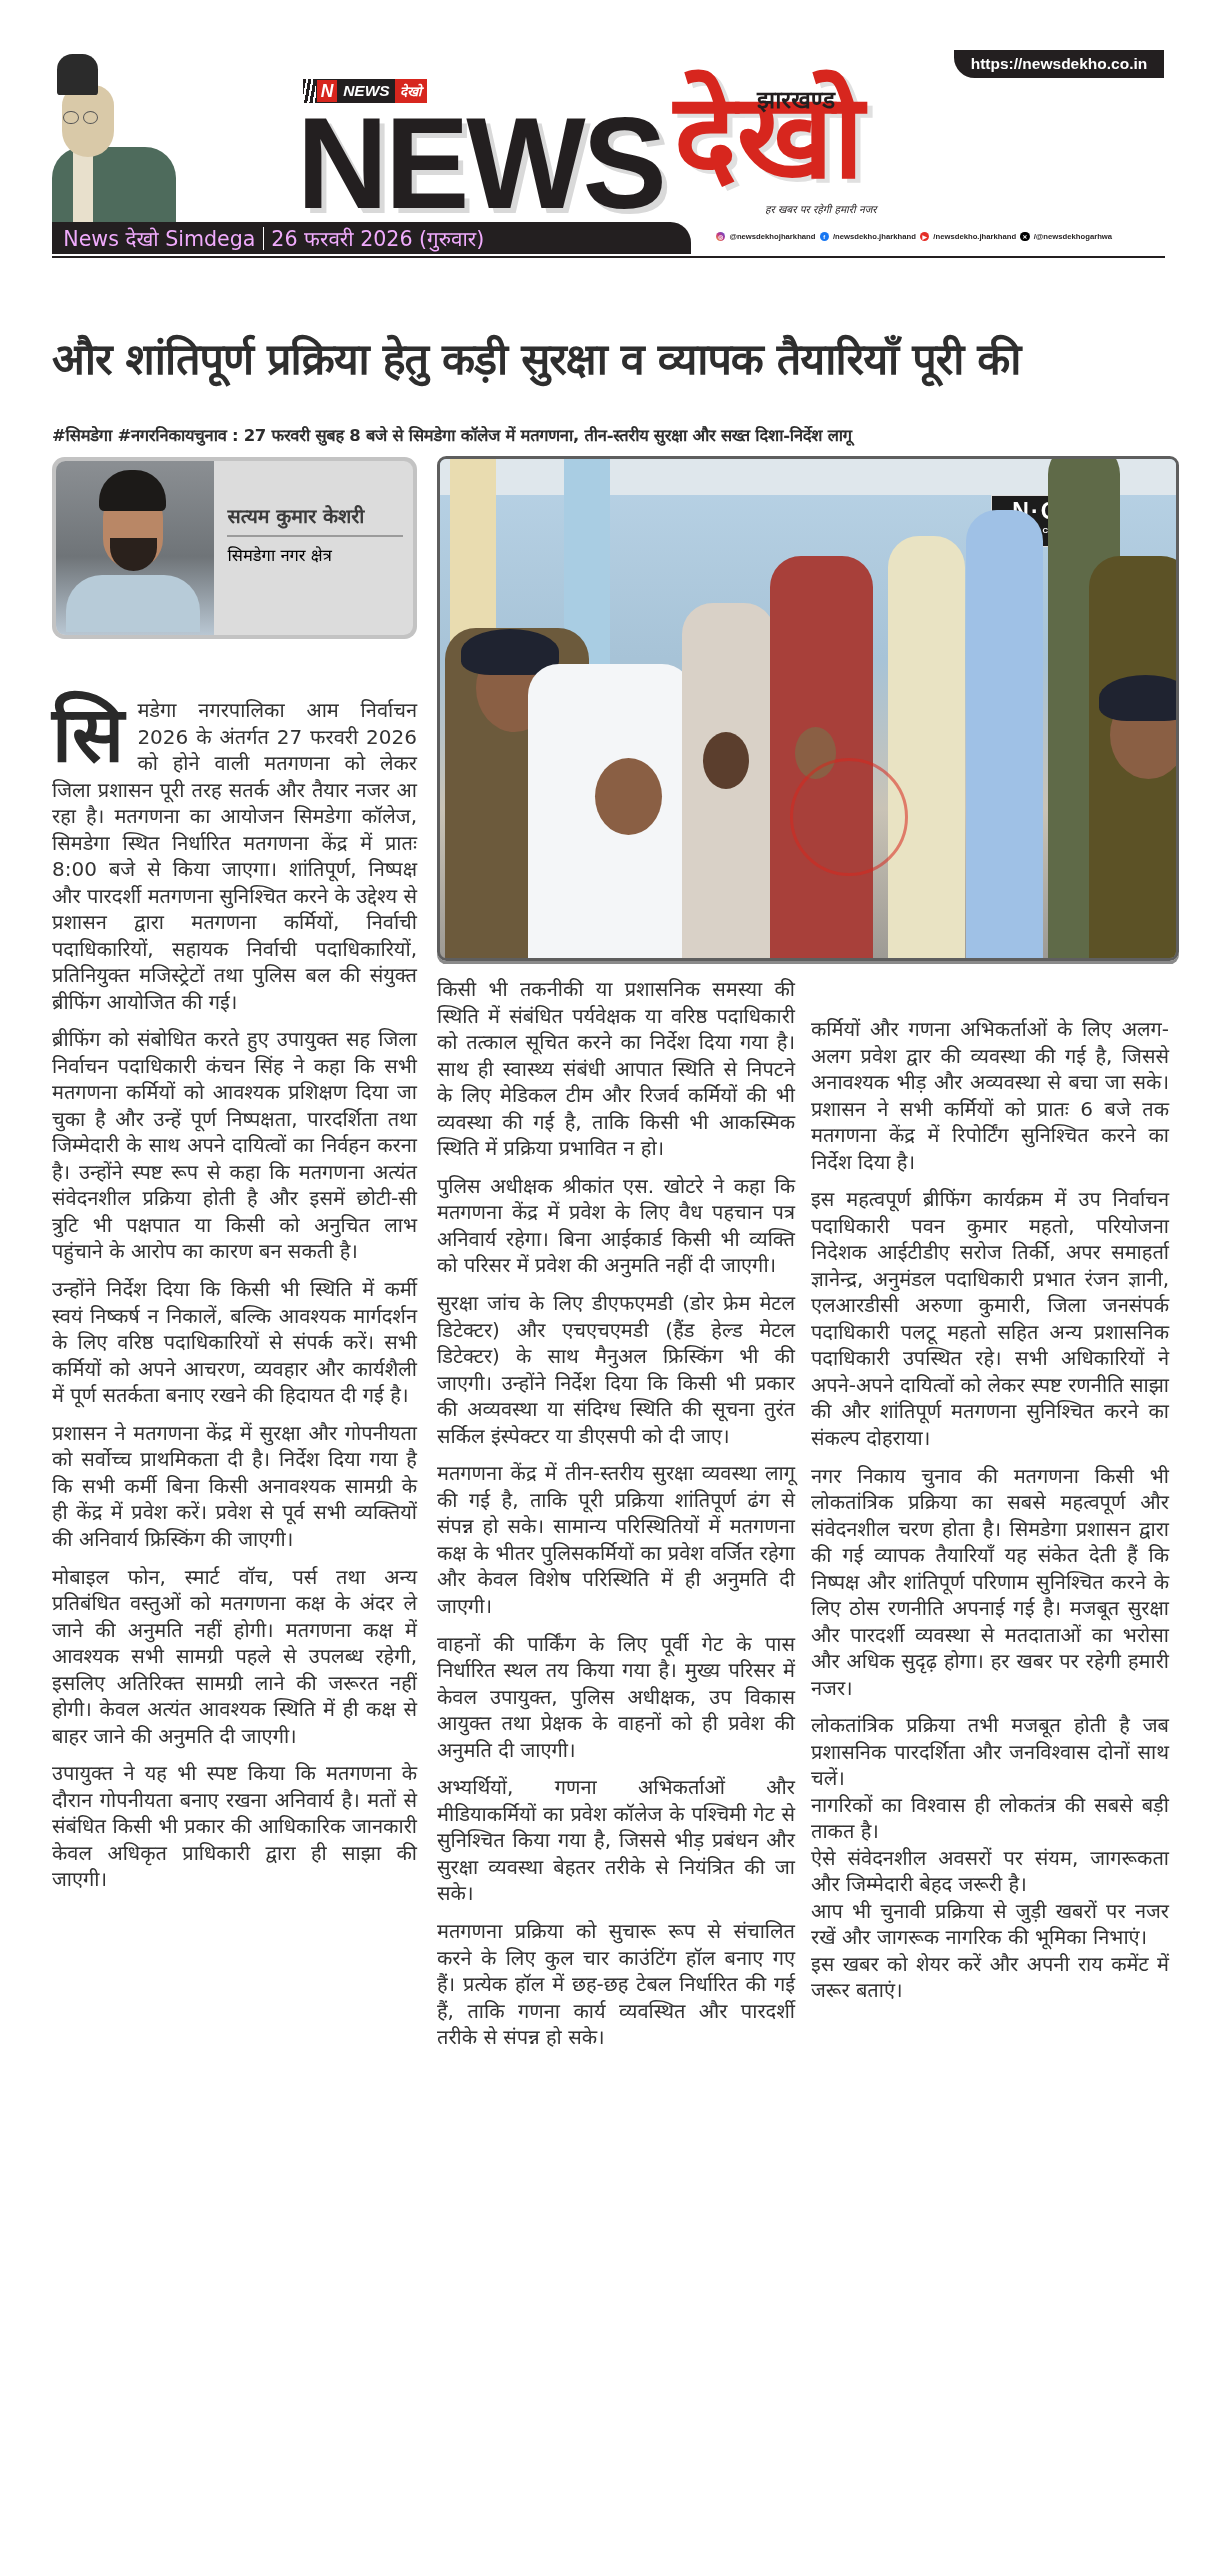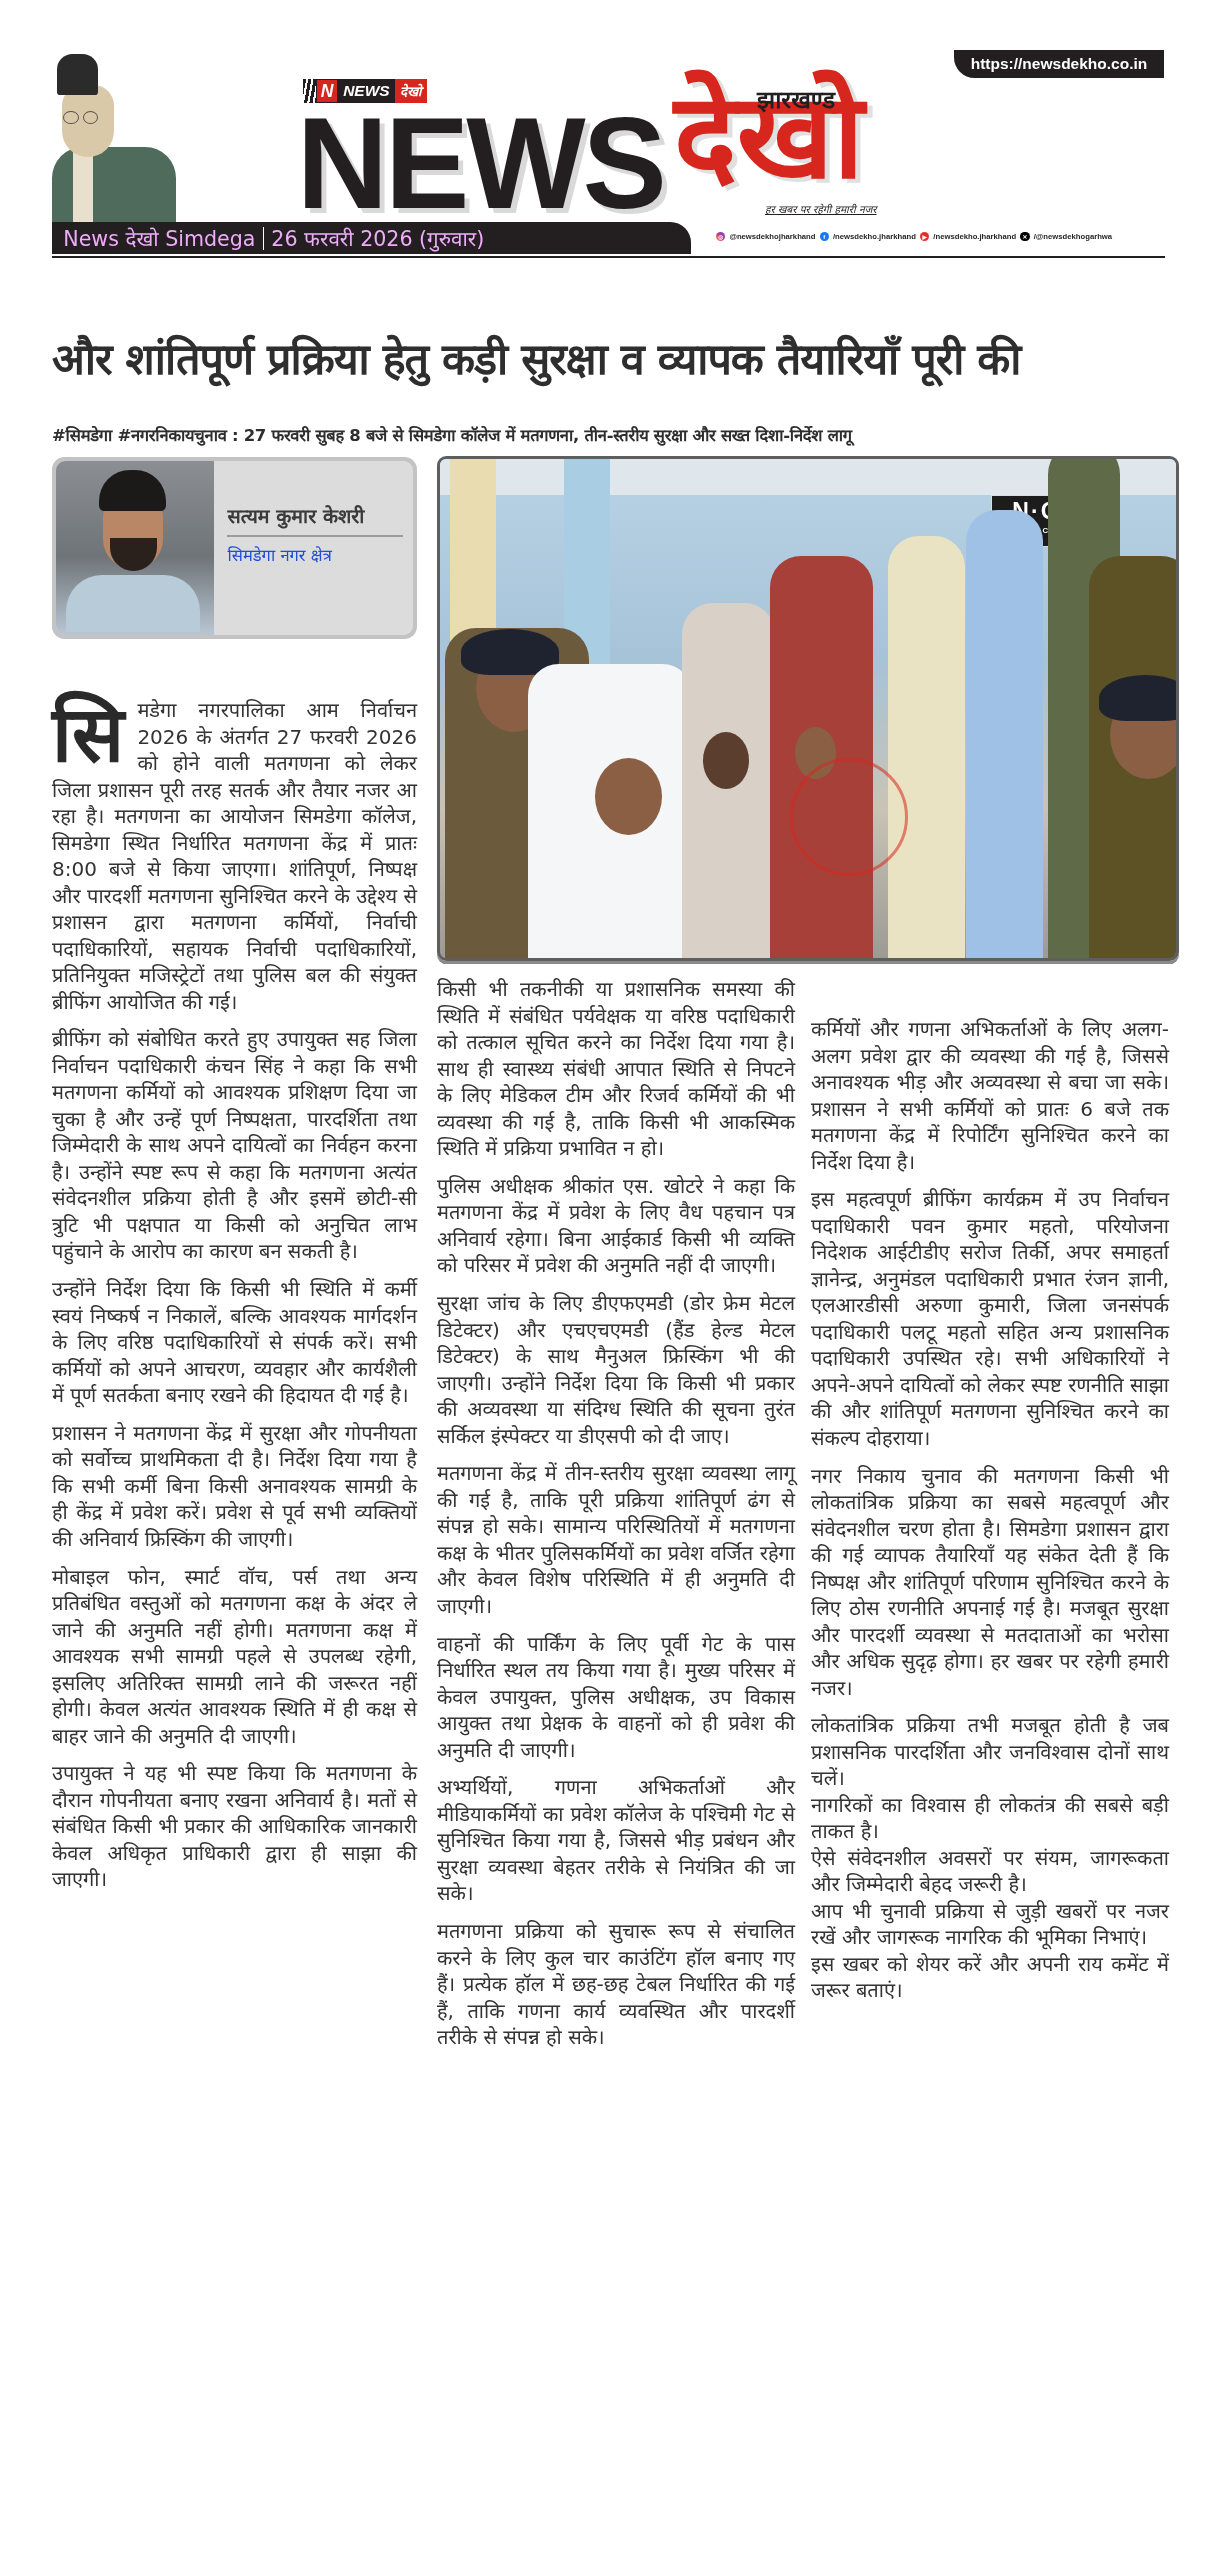--- a/index.html
+++ b/index.html
@@ -20,21 +20,21 @@
 
   .mini-badge { position: absolute; left: 303px; top: 79px; height: 24px; display: flex; align-items: stretch; font-family: "Liberation Sans", sans-serif; font-weight: bold; font-style: italic; }
   .mini-badge .stripes { width: 13.4px; background: repeating-linear-gradient(100deg, #231f20 0 3.1px, #fff 3.1px 5.2px); }
   .mini-badge .n-box { width: 21.6px; background: #d7261e; color: #fff; font-size: 17.5px; display: flex; align-items: center; justify-content: center; border: 1.5px solid #231f20; }
   .mini-badge .news { background: #231f20; color: #fff; font-size: 15.5px; padding: 0 5.2px; display: flex; align-items: center; }
   .mini-badge .dekho { background: #d7261e; color: #fff; font-size: 13.4px; padding: 0 5.2px; display: flex; align-items: center; }
 
   .logo-news { position: absolute; left: 293px; top: 99px; font-family: "Liberation Sans", sans-serif; font-weight: bold; font-size: 129px; letter-spacing: -3.1px; color: #231f20; line-height: 1; transform: scaleX(0.98); text-shadow: 5.2px 5.2px 0 #d9d9d9; }
   .logo-dekho { position: absolute; left: 674px; top: 77px; font-family: "DejaVu Sans", sans-serif; font-weight: bold; font-size: 118px; color: #d7261e; line-height: 1; text-shadow: 5.2px 4.1px 0 #e0e0e0; }
   .logo-state { position: absolute; left: 757px; top: 82px; font-family: "DejaVu Sans", sans-serif; font-weight: bold; font-size: 24px; color: #231f20; }
-  .logo-tagline { position: absolute; left: 765px; top: 202px; font-family: "DejaVu Sans", sans-serif; font-style: italic; font-size: 10.3px; color: #231f20; text-decoration: underline; }
+  .logo-tagline { position: absolute; left: 765px; top: 202px; font-family: "DejaVu Sans", sans-serif; font-style: italic; font-size: 10.3px; color: #231f20; }
 
   .dateline { position: absolute; left: 52px; top: 222px; width: 639px; height: 32px; background: #231f20; border-radius: 0 20.6px 0 0; color: #f0abfc; font-family: "DejaVu Sans", sans-serif; font-size: 20.6px; display: flex; align-items: center; padding-left: 11.3px; gap: 7.2px; }
   .dateline .sep { width: 1.5px; height: 23px; background: #fff; }
 
   .socials { position: absolute; left: 716px; top: 232px; display: flex; gap: 4.1px; font-family: "Liberation Sans", sans-serif; font-weight: bold; font-size: 7.7px; color: #231f20; }
   .socials .s-ic { width: 9.3px; height: 9.3px; border-radius: 50%; display: inline-flex; align-items: center; justify-content: center; color: #fff; font-size: 5.7px; }
   .socials .ig { background: linear-gradient(45deg, #f9a33a, #c13584, #5851db); }
   .socials .fb { background: #1877f2; }
   .socials .yt { background: #e52d27; }
   .socials .x { background: #000; }
@@ -47,21 +47,21 @@
   
   .byline { position: absolute; left: 52px; top: 457px; width: 365px; height: 182px; background: #c3c3c3; border-radius: 12.4px; padding: 4.1px; }
   .byline-inner { width: 100%; height: 100%; background: #dcdcdc; border-radius: 9.3px; display: flex; overflow: hidden; }
   .byline-photo { width: 158px; height: 100%; background: linear-gradient(180deg, #8b8f93 0%, #6f7478 55%, #b9c7d3 100%); position: relative; }
   .byline-photo .hair { position: absolute; left: 43px; top: 9.3px; width: 67px; height: 41px; background: #1c1a18; border-radius: 31px 31px 5.2px 5.2px; }
   .byline-photo .head { position: absolute; left: 47px; top: 31px; width: 60px; height: 77px; background: #b98766; border-radius: 26px 26px 31px 31px; }
   .byline-photo .beard { position: absolute; left: 54px; top: 77px; width: 47px; height: 33px; background: #2a211c; border-radius: 0 0 24px 24px; }
   .byline-photo .shirt { position: absolute; left: 10.3px; top: 114px; width: 134px; height: 57px; background: #b7cbd8; border-radius: 36px 36px 0 0; }
   .byline-text { flex: 1; padding: 41px 10.3px 0 13.4px; border-radius: 32px; }
   .byline-name { font-family: "DejaVu Sans", sans-serif; font-weight: bold; font-size: 19.6px; color: #3a3a3a; padding-bottom: 6.2px; border-bottom: 2.1px solid #9b9b9b; }
-  .byline-area { font-family: "DejaVu Sans", sans-serif; font-size: 16.5px; color: #1d4ed8; padding-top: 6.2px; }
+  .byline-area { font-family: "DejaVu Sans", sans-serif; font-size: 16.5px; color: #000000; padding-top: 6.2px; }
 
   
   .photo { position: absolute; left: 437px; top: 456px; width: 742px; height: 505px; border: 3.1px solid #5e5e5e; border-radius: 9.3px; overflow: hidden; background: linear-gradient(180deg, #b9d3e6 0%, #a7c3d7 40%, #c9c3b6 70%, #9d9a94 100%); box-shadow: 0 3.1px 0 #8a8a8a; }
   .photo .pillar { position: absolute; top: 0; width: 46px; height: 100%; background: #e9dcb0; }
   .photo .ceiling { position: absolute; left: 0; top: 0; width: 100%; height: 36px; background: #dfe7ec; }
   .photo .ncc-sign { position: absolute; left: 551px; top: 36px; width: 118px; height: 52px; background: #1c1c1c; border: 1.5px solid #ddd; color: #fff; font-family: "Liberation Sans", sans-serif; font-weight: bold; text-align: center; }
   .photo .ncc-sign .big { font-size: 23px; line-height: 30px; letter-spacing: 2.1px; }
   .photo .ncc-sign .small { font-size: 7.7px; }
   .photo .person { position: absolute; bottom: 0; border-radius: 31px 31px 0 0; }
   .photo .head { position: absolute; border-radius: 50%; background: #8a5f44; }

